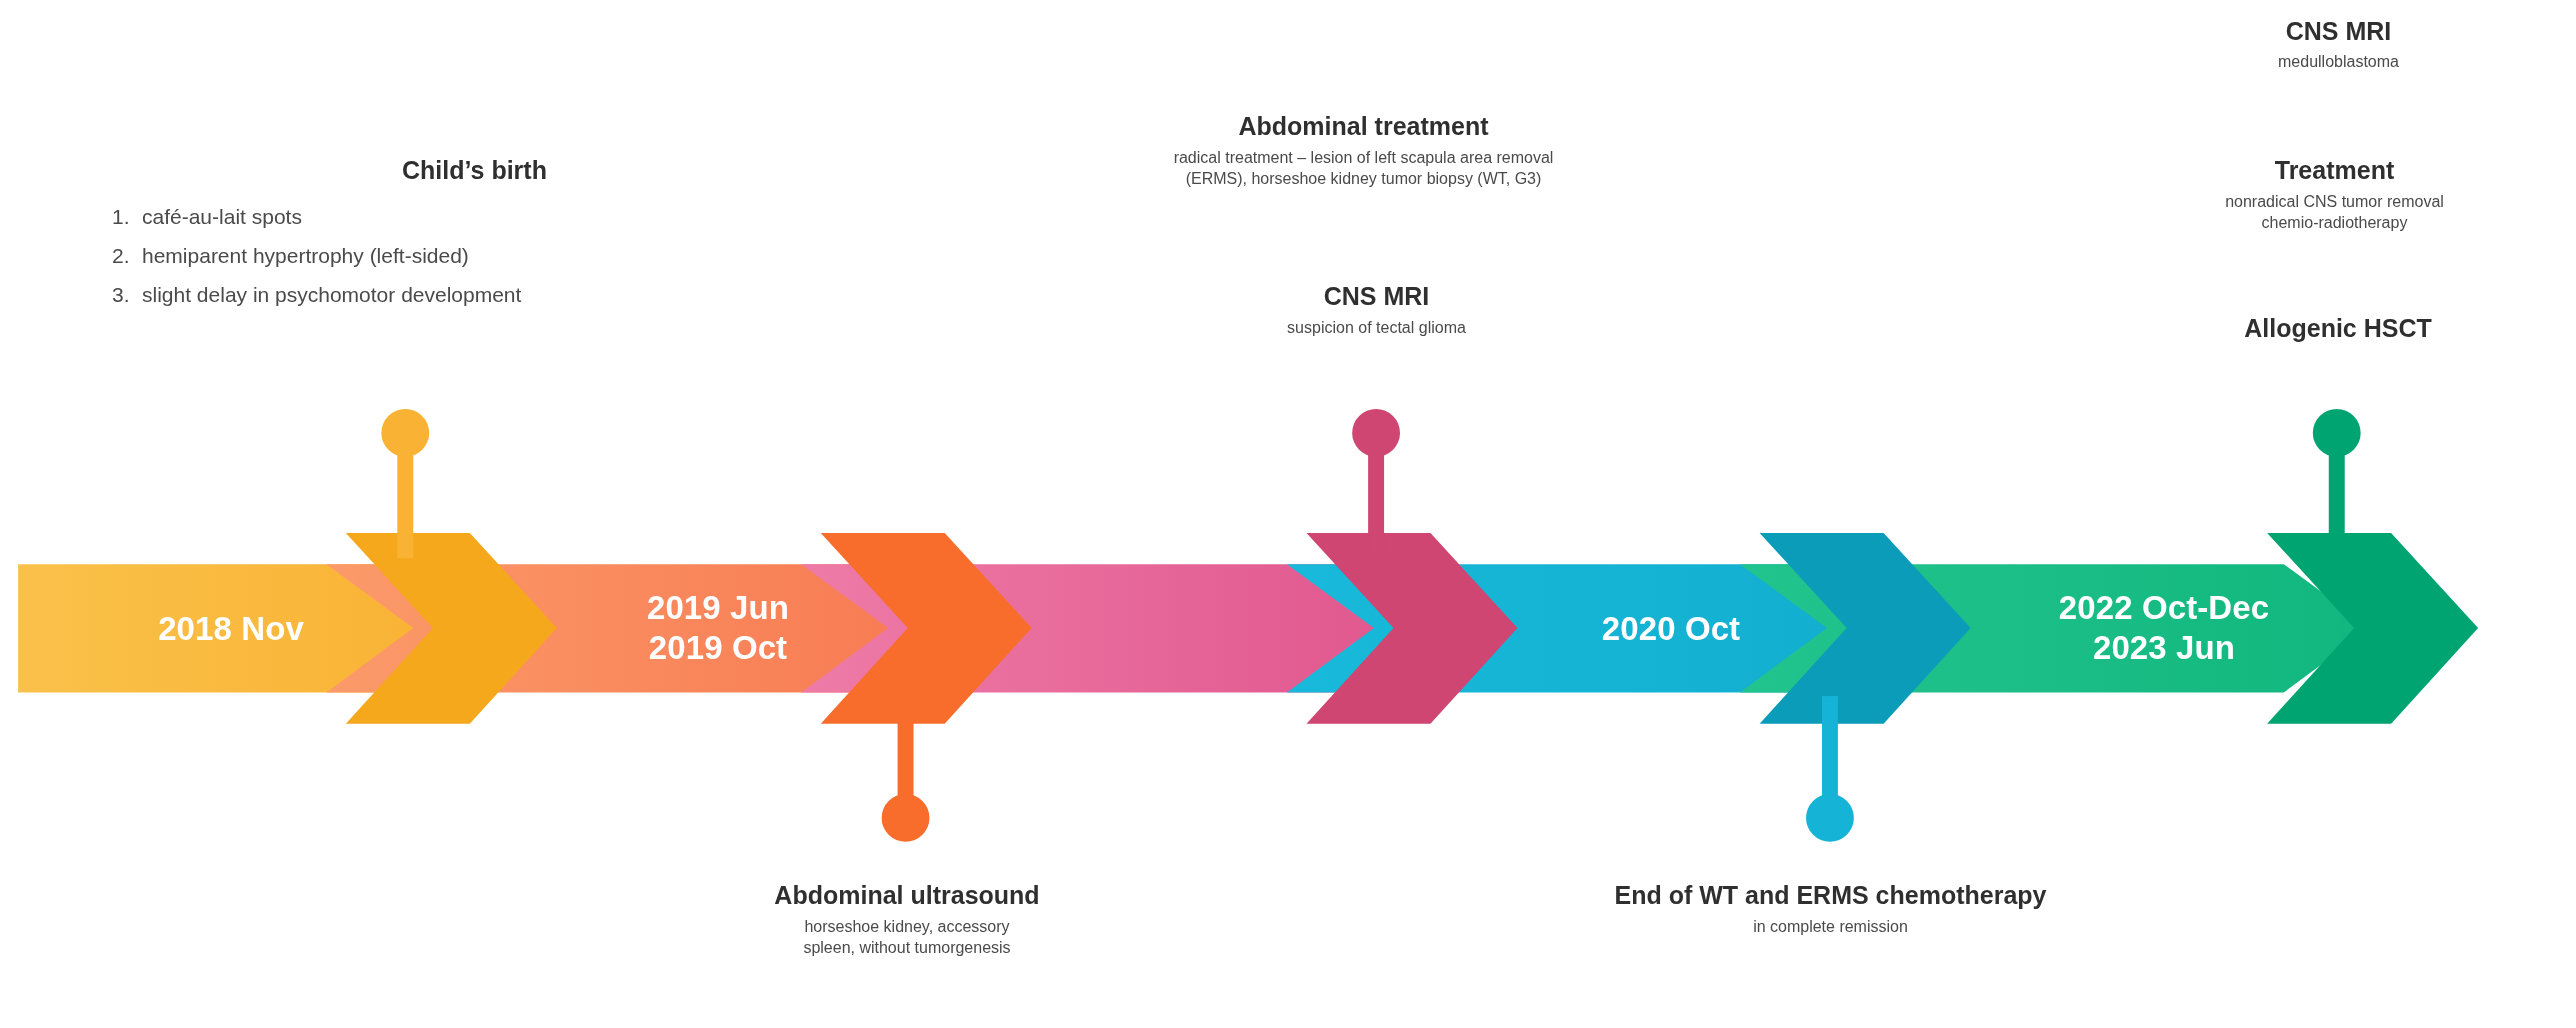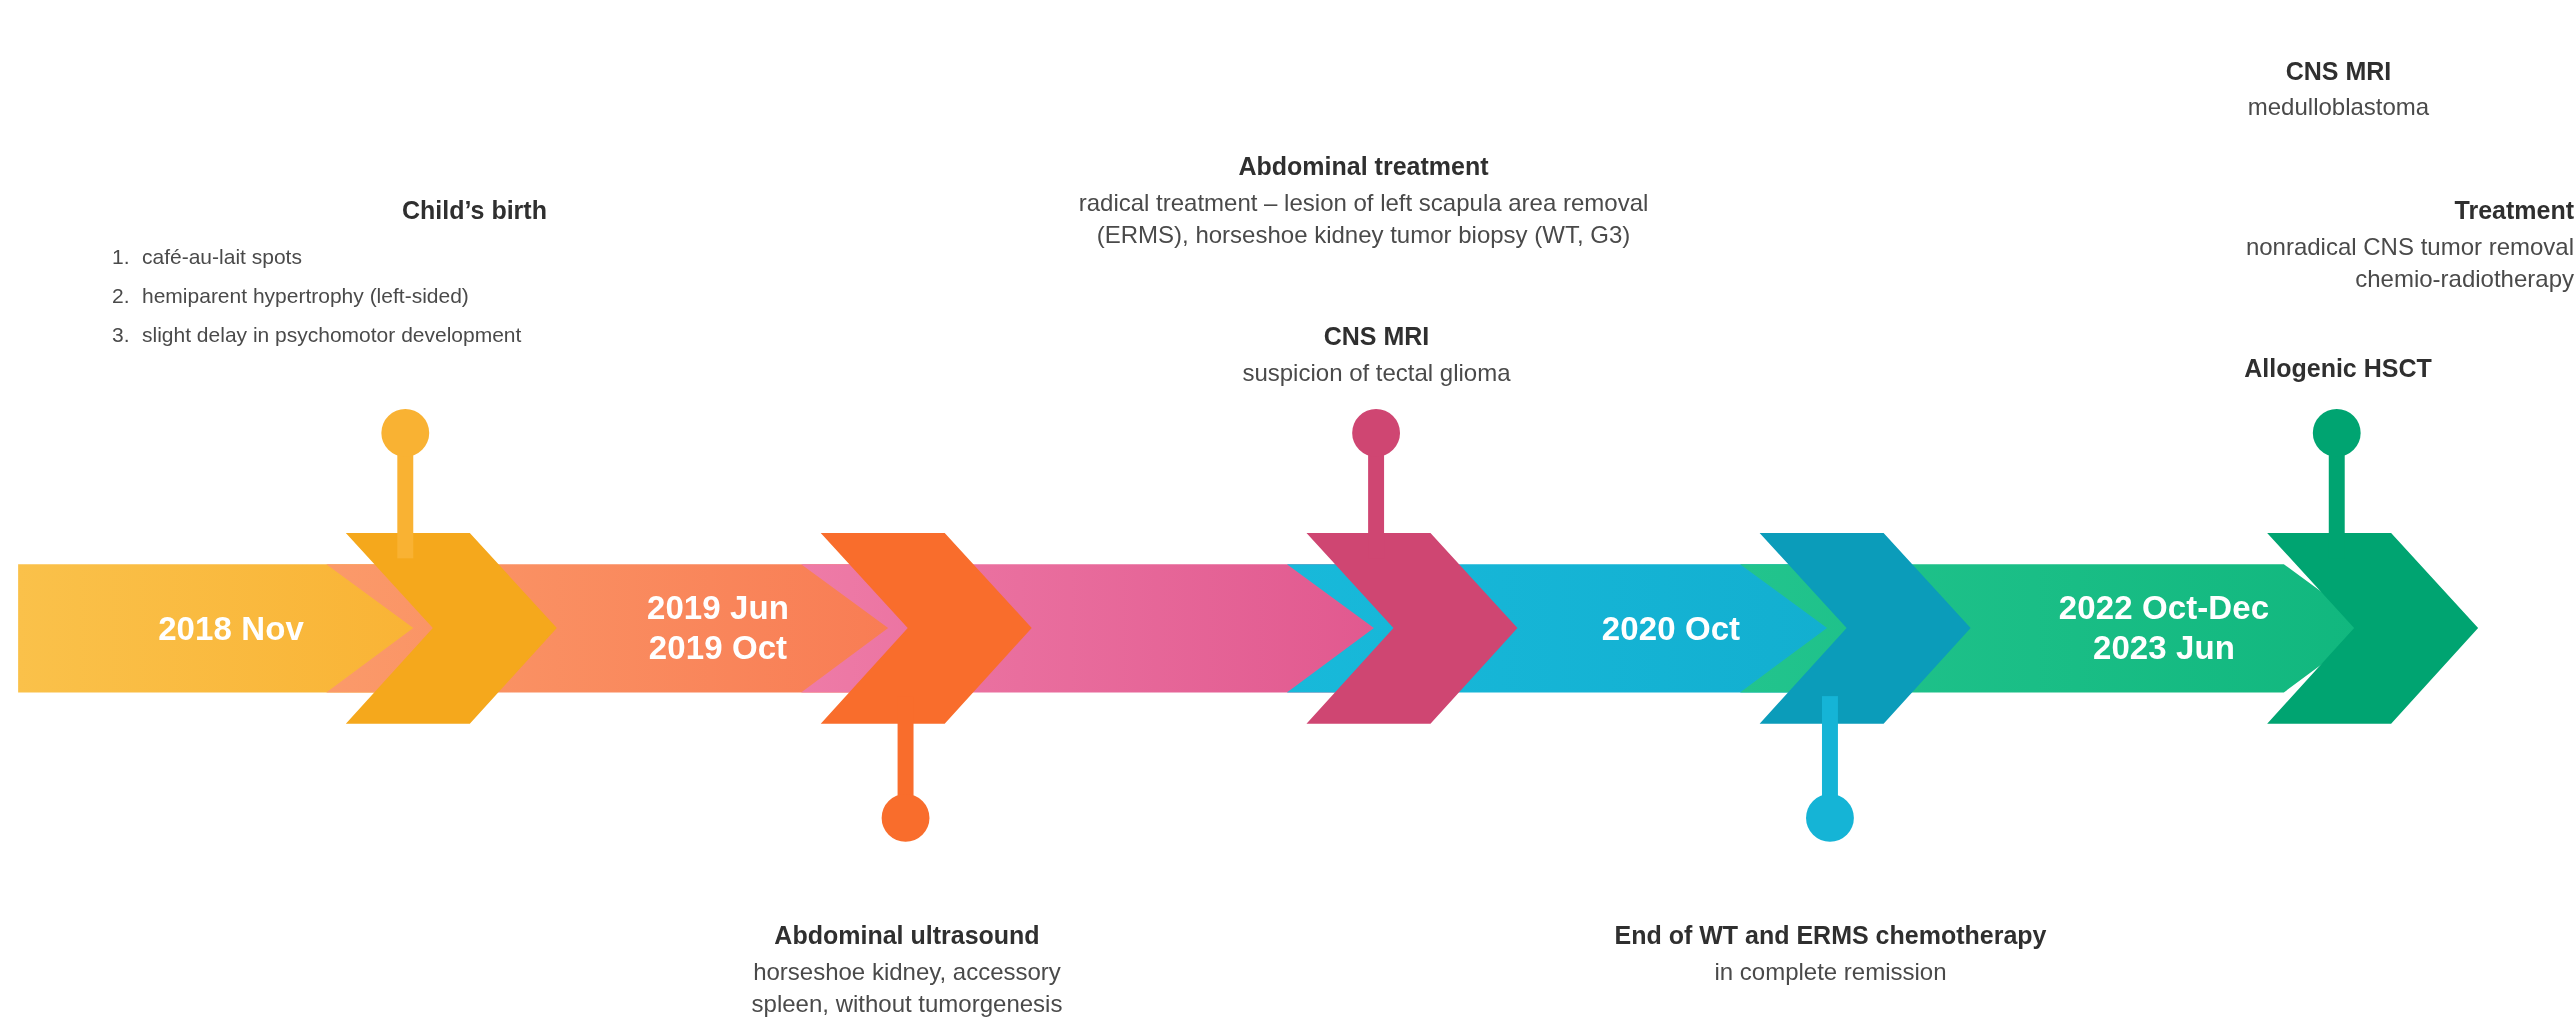--- a/index.html
+++ b/index.html
@@ -40,31 +40,30 @@
     letter-spacing: 0.1px;
     white-space: pre-line;
     transform: translate(-50%, -50%);
     pointer-events: none;
   }
 
   
   .callout {
     position: absolute;
     text-align: center;
-    margin-top: 40px;
   }
   .callout .c-title {
     font-weight: bold;
     font-size: 25px;
     color: #2f2f2f;
     line-height: 1.30;
     margin: 0 0 4.4px 0;
   }
   .callout .c-sub {
-    font-size: 24px;
+    font-size: 16px;
     color: #4a4a4a;
     line-height: 1.34;
     margin: 0;
     white-space: pre-line;
     font-weight: 400;
   }
 
   
   .num-list {
     margin: 10px 0 0 0;
@@ -205,21 +204,21 @@
   <div class="callout" style="left:1159px; top:280px; width:435px;">
     <div class="c-title">CNS MRI</div>
     <div class="c-sub">suspicion of tectal glioma</div>
   </div>
 
   <div class="callout" style="left:2110px; top:14.5px; width:457px;">
     <div class="c-title">CNS MRI</div>
     <div class="c-sub">medulloblastoma</div>
   </div>
 
-  <div class="callout" style="left:2095px; top:154px; width:479px;text-align:right;">
+  <div class="callout" style="left:2095px; top:154px; width:479px;">
     <div class="c-title">Treatment</div>
     <div class="c-sub">nonradical CNS tumor removal
 chemio-radiotherapy</div>
   </div>
 
   <div class="callout" style="left:2146px; top:312px; width:384px;">
     <div class="c-title">Allogenic HSCT</div>
   </div>
 
   <div class="callout" style="left:682px; top:879px; width:450px;">

